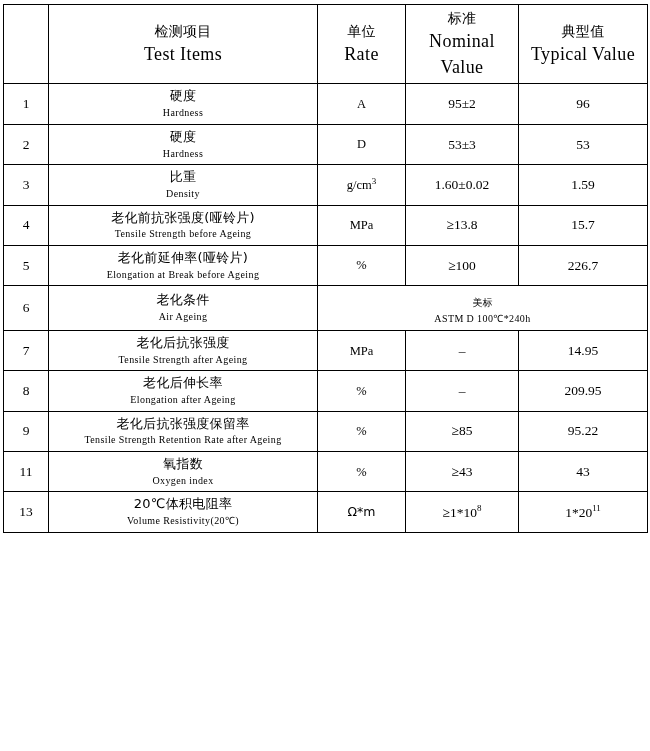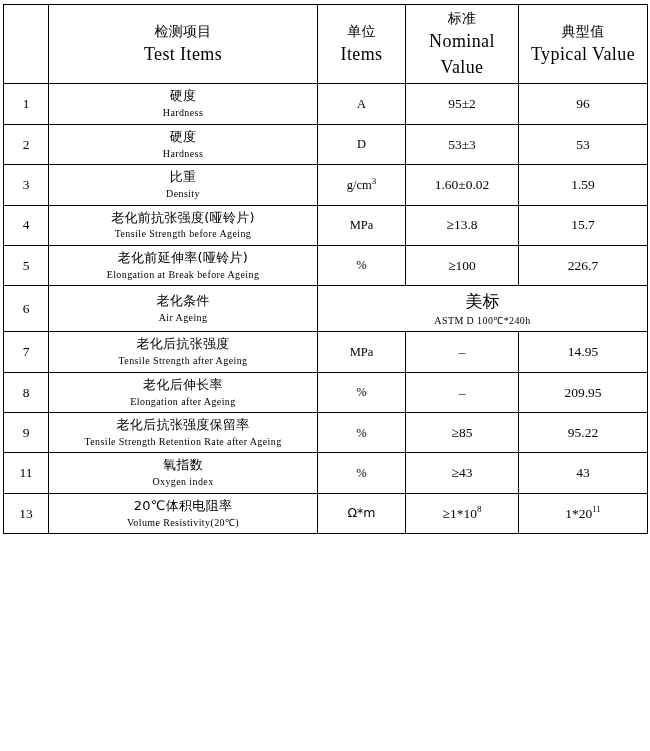--- a/index.html
+++ b/index.html
@@ -52,21 +52,21 @@
   }
   .hdr .cn { font-size: 14px; }
   .hdr .en { font-size: 18px; }
 
   .val {
     font-family: "Liberation Serif", serif;
     font-size: 13.5px;
   }
   .val-cn {
     font-family: "DejaVu Sans", sans-serif;
-    font-size: 17px;
+    font-size: 10px;
   }
   .idx {
     font-family: "Liberation Serif", serif;
     font-size: 13.5px;
   }
   .unit {
     font-family: "Liberation Serif", serif;
     font-size: 12.5px;
   }
   .unit-cn {
@@ -90,21 +90,21 @@
     </colgroup>
     <tbody>
       <tr class="hdr">
         <td></td>
         <td>
           <span class="cn">检测项目</span>
           <span class="en">Test Items</span>
         </td>
         <td>
           <span class="cn">单位</span>
-          <span class="en">Items</span>
+          <span class="en">Rate</span>
         </td>
         <td>
           <span class="cn">标准</span>
           <span class="en">Nominal Value</span>
         </td>
         <td>
           <span class="cn">典型值</span>
           <span class="en">Typical Value</span>
         </td>
       </tr>

